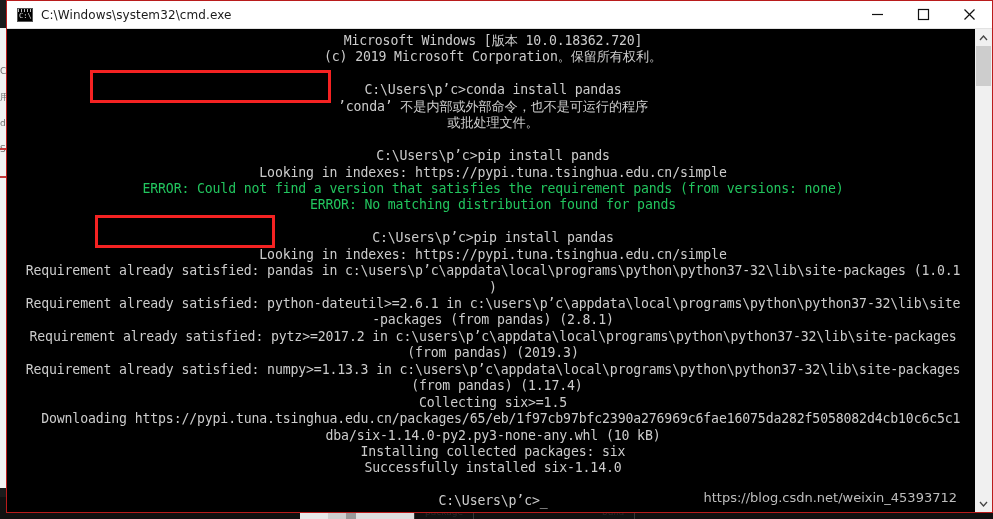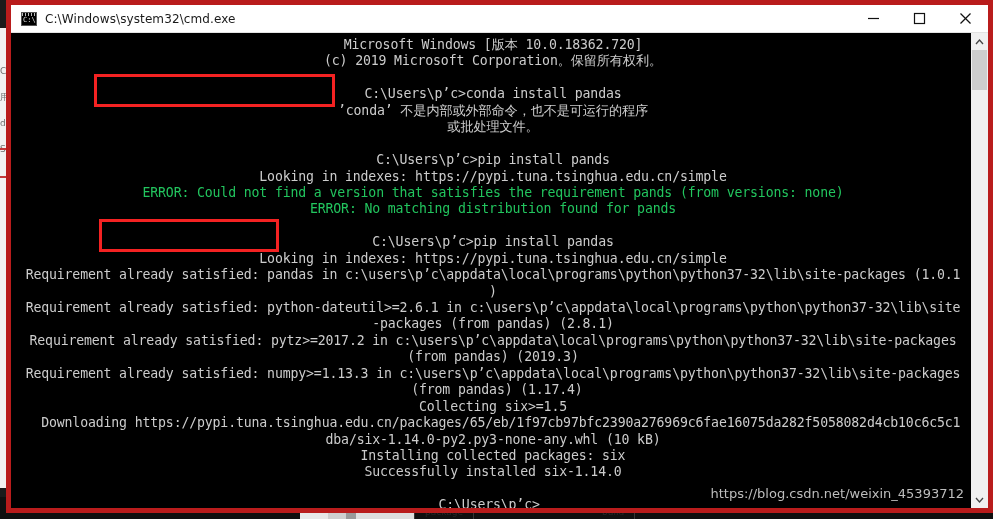--- a/index.html
+++ b/index.html
@@ -33,21 +33,21 @@
   .bb-label{
     font-size:9px;color:#3a3a3a;opacity:.55;
     font-family:"DejaVu Sans","Liberation Sans",sans-serif;
     padding:0 10px;border-left:1px solid #555;border-right:1px solid #555;
     line-height:13px;
   }
 
   
   #cmd-window{
     position:absolute;left:6px;top:0;width:987px;height:513px;
-    background:#000;border:5px solid #b91c1c;box-sizing:border-box;
+    background:#000;border:1px solid #b91c1c;box-sizing:border-box;
     display:flex;flex-direction:column;
   }
   #titlebar{
     height:27px;flex:0 0 27px;background:#ffffff;
     display:flex;align-items:center;border-bottom:1px solid #e2e2e2;
   }
   #app-icon{
     width:16px;height:14px;margin-left:10px;margin-right:8px;
     background:#000;border:1px solid #555;position:relative;box-sizing:border-box;
   }
@@ -86,21 +86,21 @@
   .ln.err{color:#22c55e;}
   .ln.blank{color:transparent;}
 
   
   .annot{position:absolute;border:3px solid #f42222;box-sizing:border-box;}
   #annot-conda{left:83px;top:41px;width:241px;height:33px;}
   #annot-pip{left:88px;top:186px;width:180px;height:33px;}
 
   
   #watermark{
-    position:absolute;right:6px;bottom:7px;
+    position:absolute;right:17px;bottom:7px;
     font-family:"DejaVu Sans","Liberation Sans",sans-serif;
     font-size:13px;color:#bdbdbd;white-space:nowrap;
   }
 
   
   #scrollbar{
     flex:0 0 17px;width:17px;background:#f0f0f0;
     border-left:1px solid #000;display:flex;flex-direction:column;align-items:center;
     position:relative;
   }

